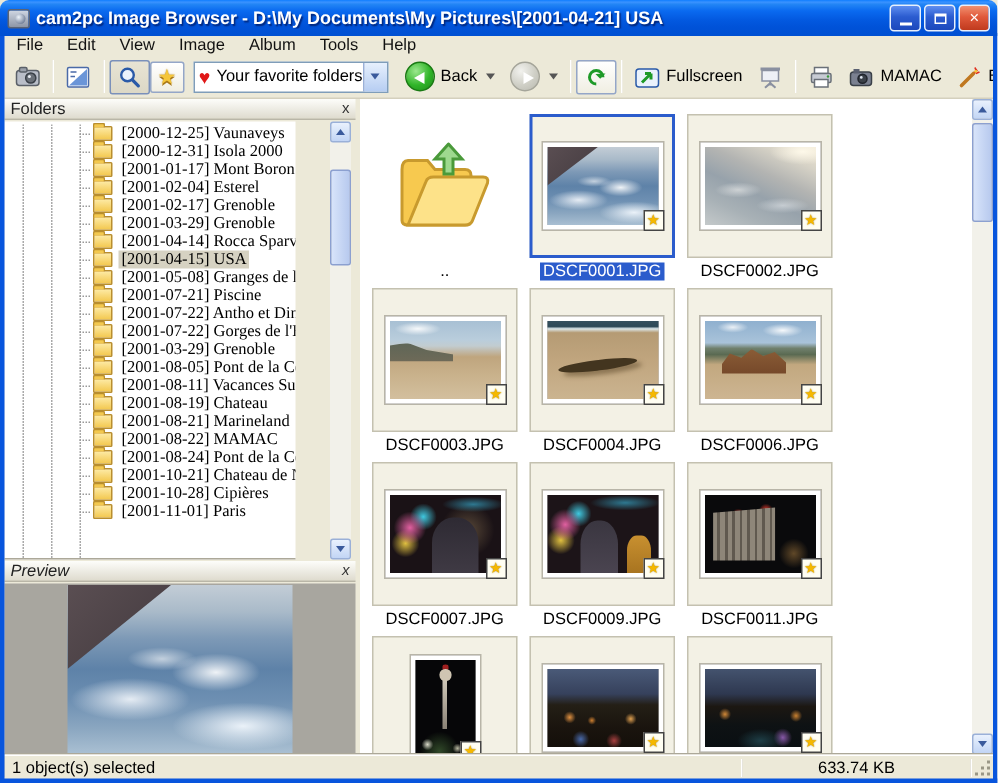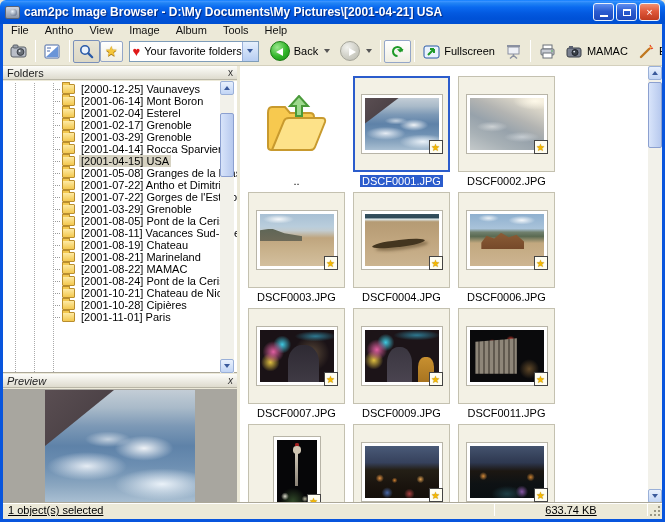--- a/index.html
+++ b/index.html
@@ -61,22 +61,22 @@
   .navcircle.fwd::after { left:8px; border-top:4px solid transparent; border-bottom:4px solid transparent; border-left:7px solid #fff; }
   .navchev { width:0; height:0; border-left:3px solid transparent; border-right:3px solid transparent; border-top:4px solid #555; margin-left:2px; }
 
   
   .panel-hdr { position:absolute; left:3px; width:234px; height:14px;
     background:linear-gradient(#fdfdfa,#dedbce); border-bottom:1px solid #b9b6a7;
     display:flex; align-items:center; font-size:11px; color:#222; padding:0 4px; z-index:30; }
   .panel-hdr .phx { margin-left:auto; font-size:10px; color:#333; line-height:10px; }
   .hdr-folders { top:66px; } .hdr-preview { top:374px;font-style:italic; }
 
-  .tree-wrap { position:absolute; left:3px; top:81px; width:234px; height:292px; background:#fff;
-    border-bottom:1px solid #aca899; overflow:hidden; z-index:20; }
+  .tree-wrap { position:absolute; left:3px; top:81px; width:194px; height:292px; background:#fff;
+    border-bottom:1px solid #aca899; overflow:hidden; z-index:20;font-family:Liberation Serif, serif; }
   .tree { position:absolute; left:0; top:2px; right:14px; bottom:0;
     background-image:
       repeating-linear-gradient(to bottom,#aaa 0 1px,transparent 1px 2px),
       repeating-linear-gradient(to bottom,#aaa 0 1px,transparent 1px 2px),
       repeating-linear-gradient(to bottom,#aaa 0 1px,transparent 1px 2px);
     background-size:1px 100%,1px 100%,1px 100%;
     background-position:12px 0,31px 0,50px 0; background-repeat:no-repeat; }
   .trow { height:12px; display:flex; align-items:center; padding-left:50px; font-size:11px; white-space:nowrap; }
   .trow::before { content:''; width:7px; border-top:1px dotted #9a9a9a; margin-right:2px; flex:0 0 auto; }
   .fico { width:13px; height:10px; background:linear-gradient(#fdeaa4,#f3c84f); border:1px solid #b98e2e;
@@ -197,22 +197,22 @@
     linear-gradient(to bottom,#4a5a78 0%,#36415c 32%,#241f16 46%,#1a140e 75%,#140f0a 100%); }
   .dusk2 { background:
     radial-gradient(circle at 18% 58%, #d08838, rgba(0,0,0,0) 6%),
     radial-gradient(circle at 82% 60%, #c88030, rgba(0,0,0,0) 6%),
     radial-gradient(ellipse 30% 22% at 50% 92%, #1e3e46, rgba(0,0,0,0) 70%),
     radial-gradient(circle at 70% 88%, #8858a8, rgba(0,0,0,0) 9%),
     linear-gradient(to bottom,#44536e 0%,#2e3850 32%,#1c1712 48%,#0e1214 72%,#0a0f12 100%); }
 
   
   .statusbar { position:absolute; left:3px; bottom:3px; width:659px; height:16px; background:#ece9d8;
-    border-top:1px solid #fff; box-shadow:0 -1px 0 #aca899; display:flex; align-items:flex-start;
-    font-size:11px; z-index:40;text-decoration:underline; }
+    border-top:1px solid #fff; box-shadow:0 -1px 0 #aca899; display:flex; align-items:center;
+    font-size:11px; z-index:40; }
   .st-left { flex:1; padding-left:5px; }
   .st-div { width:1px; height:12px; background:#aca899; border-right:1px solid #fff; }
   .st-size { width:152px; text-align:center; }
   .st-grip { width:14px; height:14px; position:relative; }
   .st-grip::before { content:''; position:absolute; right:2px; bottom:2px; width:2px; height:2px;
     background:#9a9786; box-shadow:-4px 0 #9a9786,0 -4px #9a9786,-8px 0 #9a9786,-4px -4px #9a9786,0 -8px #9a9786; }
 </style>
 </head>
 <body>
 
@@ -230,21 +230,21 @@
     <span class="wbtn">
         <span class="maxglyph"></span>
       </span>
     <span class="wbtn close">×</span>
   </span>
 </div>
 
 <div class="menubar">
 
 <span class="mitem">File</span>
-    <span class="mitem">Antho</span>
+    <span class="mitem">Edit</span>
     <span class="mitem">View</span>
     <span class="mitem">Image</span>
     <span class="mitem">Album</span>
     <span class="mitem">Tools</span>
     <span class="mitem">Help</span>
   </div>
 
 <div class="toolbar">
   <span class="tbtn">
     <svg class="icon16" viewBox="0 0 17 17">
@@ -345,21 +345,25 @@
 </div>
 <div class="tree-wrap">
   <div class="tree">
 
   <div class="trow">
         <span class="fico"></span>
         <span class="tl">[2000-12-25] Vaunaveys</span>
       </div>
       <div class="trow">
         <span class="fico"></span>
-        <span class="tl">[2001-06-14] Mont Boron</span>
+        <span class="tl">[2000-12-31] Isola 2000</span>
+      </div>
+      <div class="trow">
+        <span class="fico"></span>
+        <span class="tl">[2001-01-17] Mont Boron</span>
       </div>
       <div class="trow">
         <span class="fico"></span>
         <span class="tl">[2001-02-04] Esterel</span>
       </div>
       <div class="trow">
         <span class="fico"></span>
         <span class="tl">[2001-02-17] Grenoble</span>
       </div>
       <div class="trow">
@@ -370,20 +374,24 @@
         <span class="fico"></span>
         <span class="tl">[2001-04-14] Rocca Sparviera</span>
       </div>
       <div class="trow selected">
         <span class="fico"></span>
         <span class="tl">[2001-04-15] USA</span>
       </div>
       <div class="trow">
         <span class="fico"></span>
         <span class="tl">[2001-05-08] Granges de la Brasque</span>
+      </div>
+      <div class="trow">
+        <span class="fico"></span>
+        <span class="tl">[2001-07-21] Piscine</span>
       </div>
       <div class="trow">
         <span class="fico"></span>
         <span class="tl">[2001-07-22] Antho et Dimitri</span>
       </div>
       <div class="trow">
         <span class="fico"></span>
         <span class="tl">[2001-07-22] Gorges de l'Esteron</span>
       </div>
       <div class="trow">

